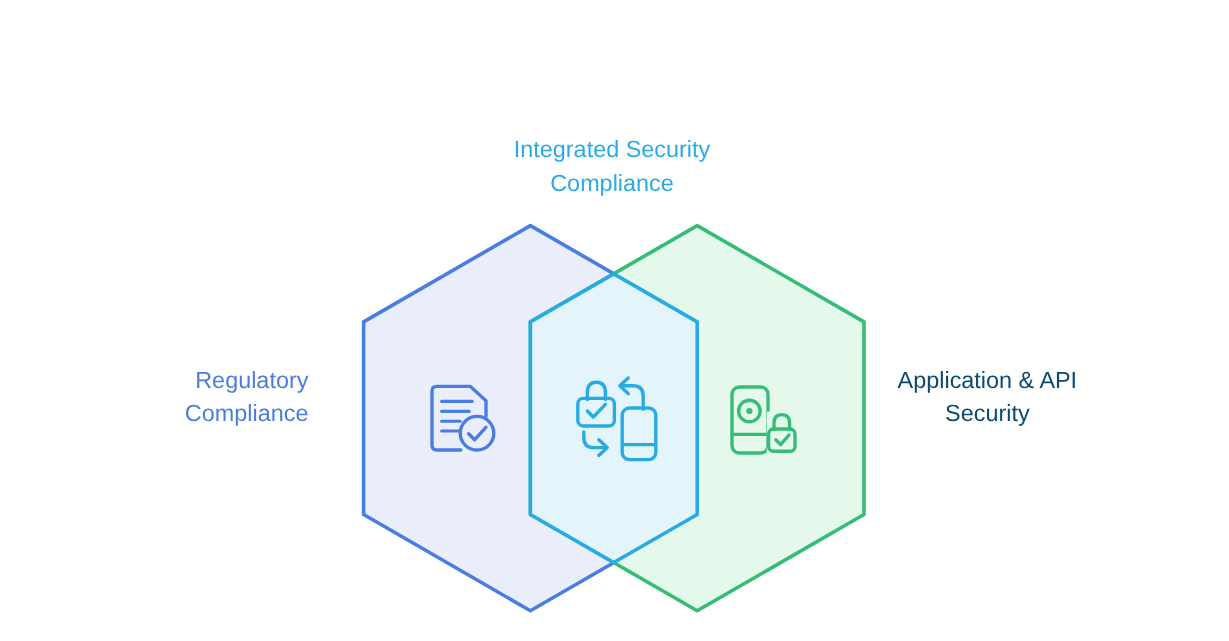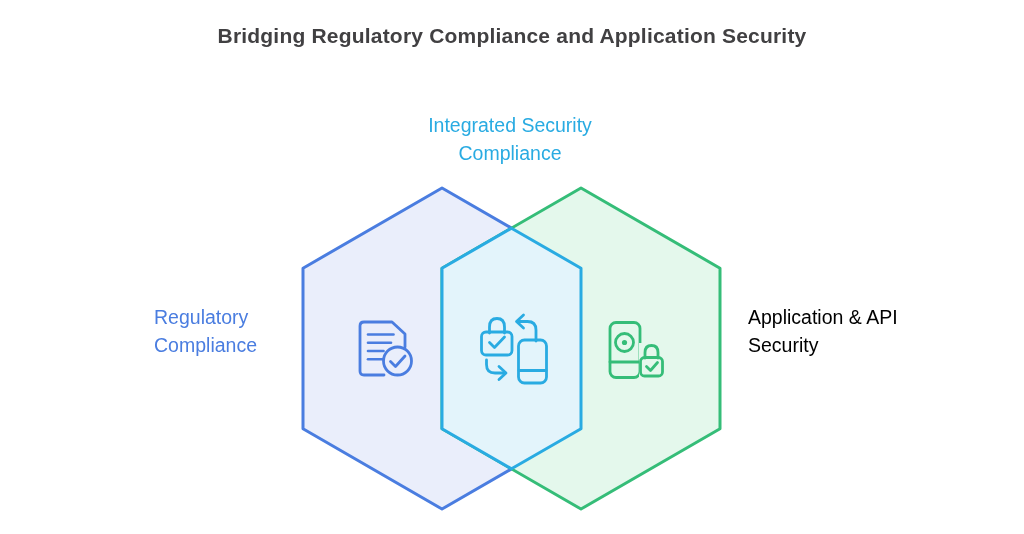--- a/index.html
+++ b/index.html
@@ -23,30 +23,29 @@
     font-size:19.5px;line-height:28px;
     color:#29abe2;
     white-space:pre-line;
     margin-top:36px;
   }
   .side-label{
     position:absolute;top:303px;
     font-size:19.5px;line-height:28px;
     white-space:pre-line;
   }
-  .side-label.left{right:767px;text-align:left;color:#4a7de0;}
-  .side-label.right{left:748px;text-align:left;color:#000000;}
+  .side-label.left{right:767px;text-align:right;color:#4a7de0;}
+  .side-label.right{left:748px;text-align:center;color:#0c4a6e;}
   svg.venn{position:absolute;left:0;top:0;}
 </style>
 </head>
 <body>
 
 <div class="canvas">
 
-  <div class="page-title">Bridging Regulatory Compliance and Application Security</div>
 
   <div class="center-label">Integrated Security
 Compliance</div>
 
   <div class="side-label left">Regulatory
 Compliance</div>
 
   <div class="side-label right">Application &amp; API
 Security</div>
 

